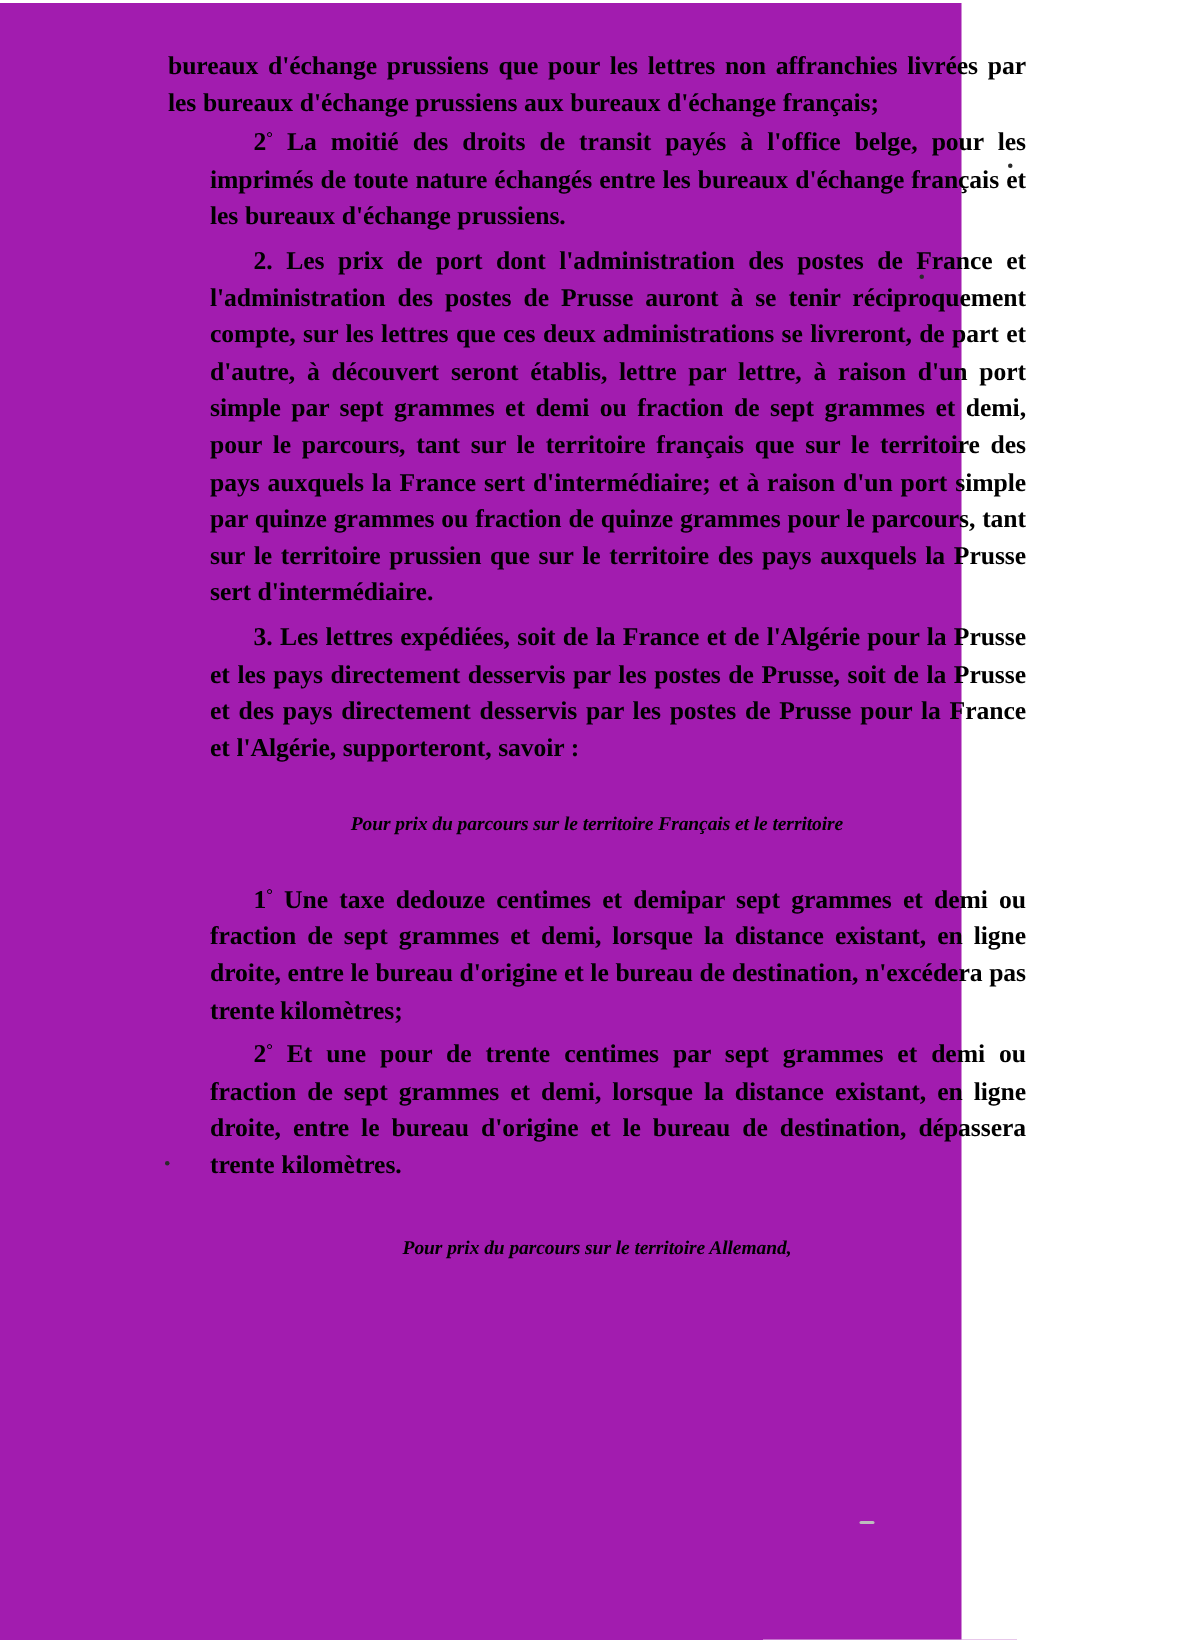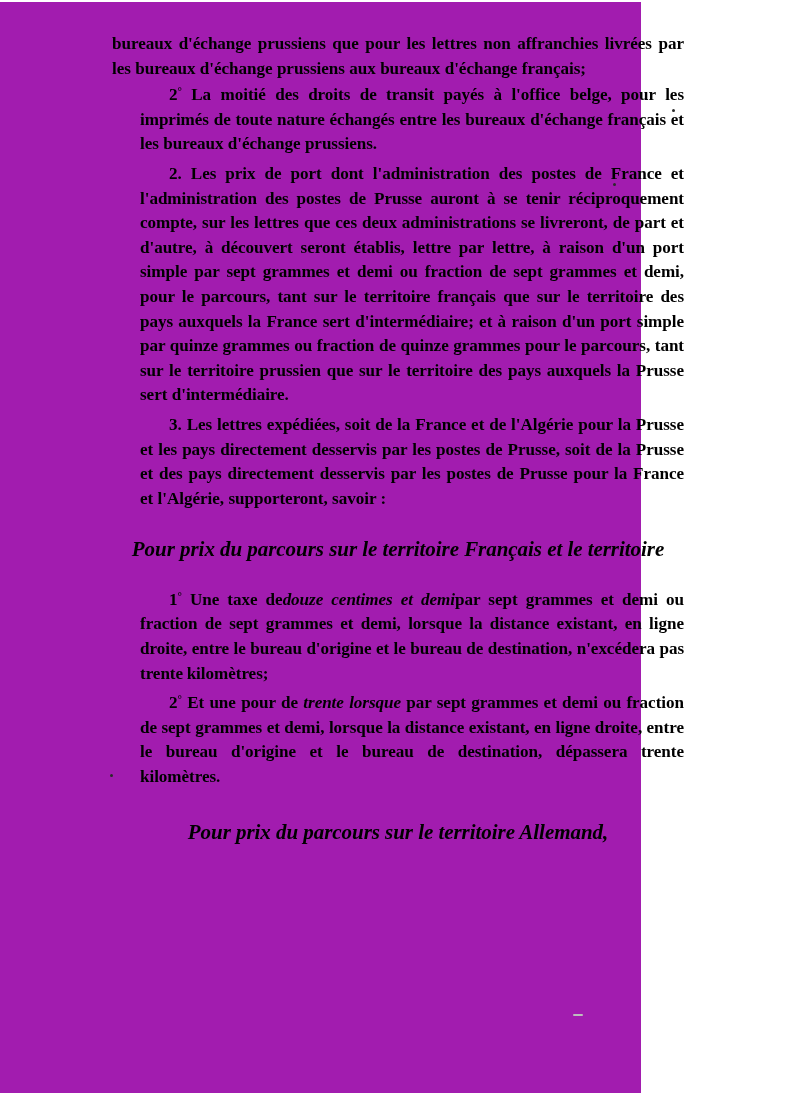--- a/index.html
+++ b/index.html
@@ -46,30 +46,29 @@
   .para.indent {
     text-indent: 29px;
     margin-left: 28px;
   }
   .gap-sm { height: 2px; }
   .gap-md { height: 5px; }
   .gap-lg { height: 26px; }
   .gap-xl { height: 30px; }
   .heading {
     margin: 0;
-    font-size: 21px;
+    font-size: 13px;
     line-height: 24.6px;
     font-style: italic;
     font-weight: 700;
     text-align: center;
     letter-spacing: -0.05px;
   }
   .heading .l2 { display: block; }
   .ital {
-    font-style: italic;
   }
   .num {
     font-weight: 700;
   }
   .deg {
     font-size: 11px;
     vertical-align: 0.45em;
     line-height: 0;
   }
   .tight { word-spacing: -0.6px; }
@@ -125,21 +124,21 @@
     <p class="para indent tight">
       <span class="num">1</span><span class="deg">°</span>
       <span>Une taxe de</span><span class="ital">douze centimes et demi</span><span>par sept grammes et demi ou fraction de sept grammes et demi, lorsque la distance existant, en ligne droite, entre le bureau d'origine et le bureau de destination, n'excédera pas trente kilomètres;</span>
     </p>
 
     <div class="gap-md"></div>
 
     <p class="para indent">
       <span class="num">2</span><span class="deg">°</span>
       <span>Et une pour de</span>
-      <span class="ital">trente lorsque</span>
+      <span class="ital">trente centimes</span>
       <span>par sept grammes et demi ou fraction de sept grammes et demi, lorsque la distance existant, en ligne droite, entre le bureau d'origine et le bureau de destination, dépassera trente kilomètres.</span>
     </p>
 
     <div class="gap-xl"></div>
 
     <p class="heading">
       <span>Pour prix du parcours sur le territoire Allemand,</span>
     </p>
 
     <div class="gap-lg"></div>

